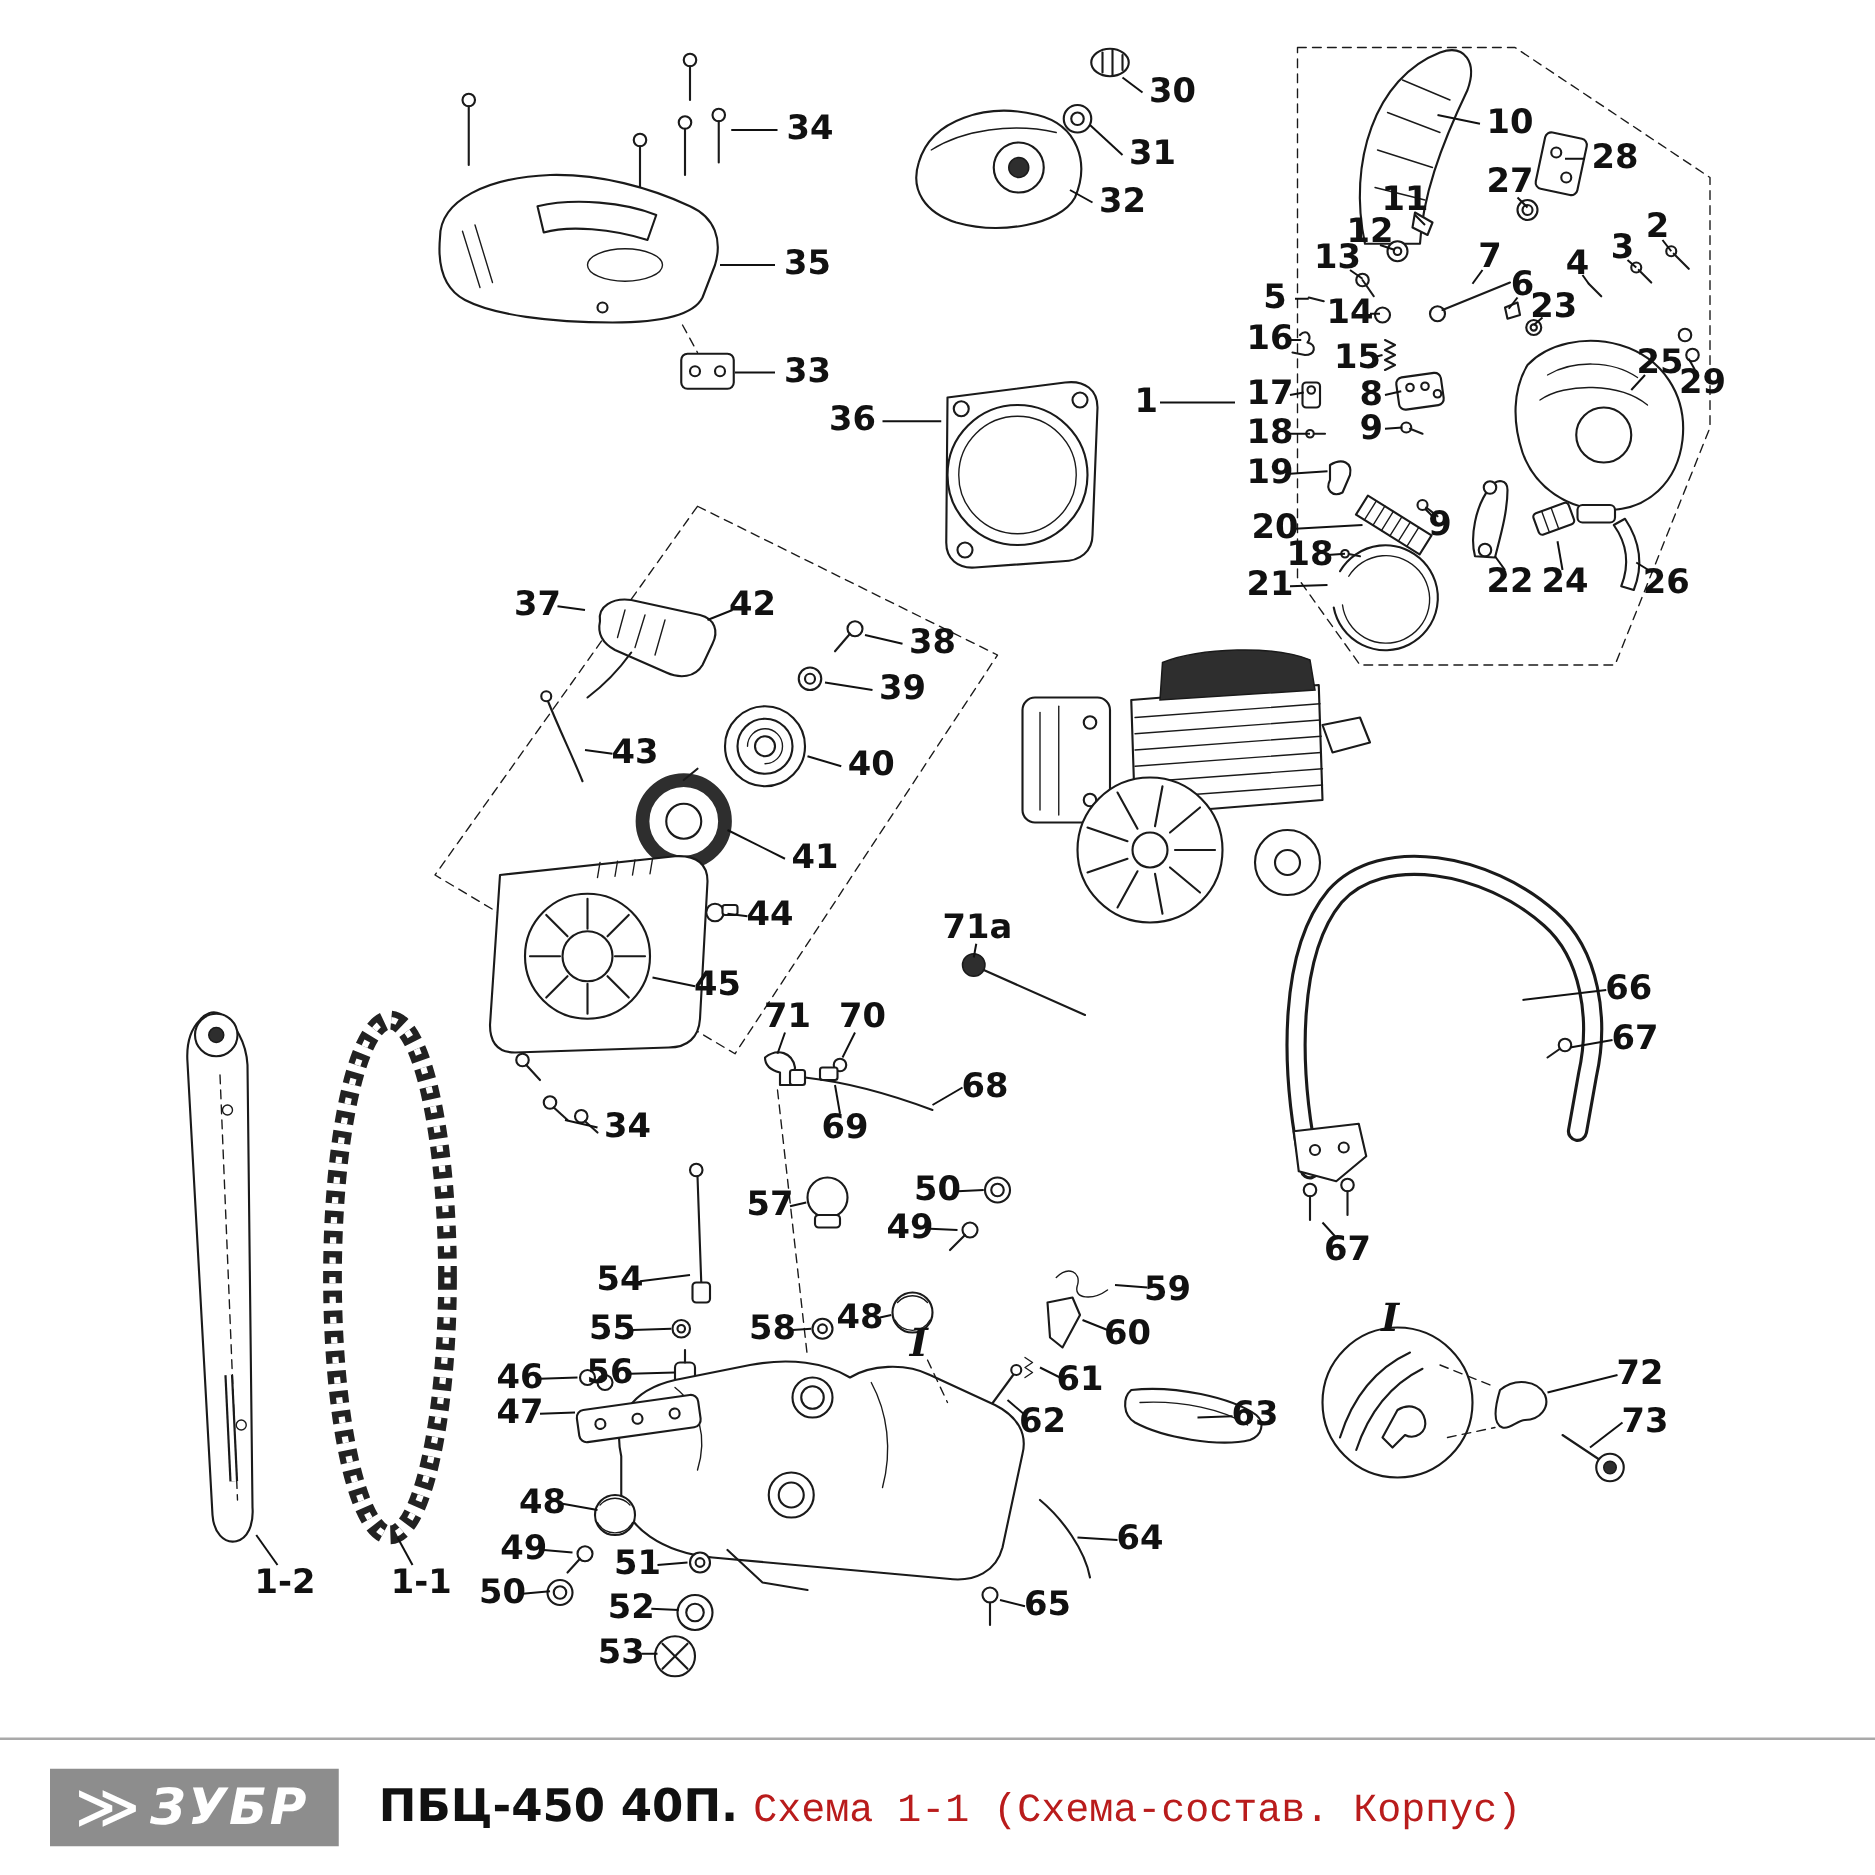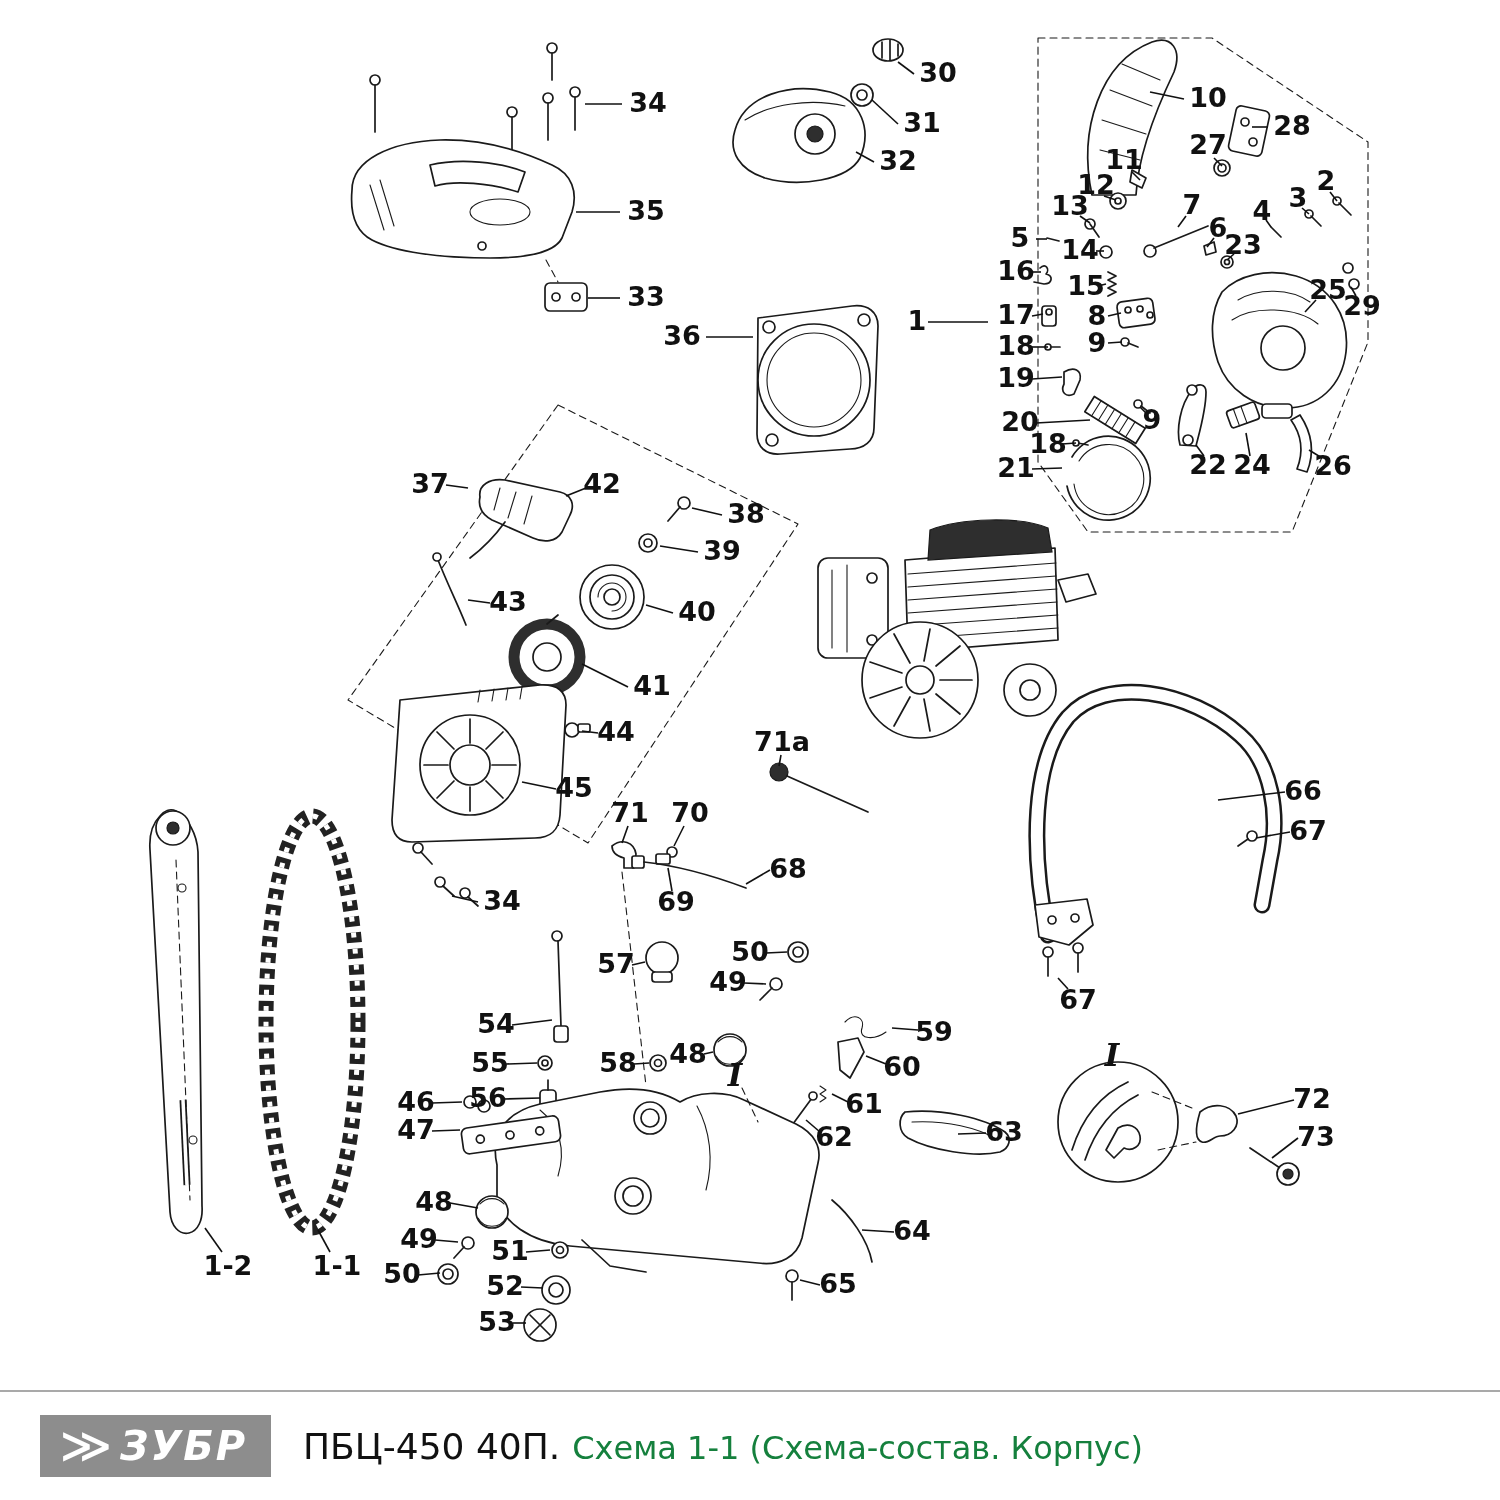--- a/index.html
+++ b/index.html
@@ -15,22 +15,22 @@
   .leader{stroke:#111;stroke-width:1.6;}
   .plabel{font:bold 27px "DejaVu Sans",sans-serif;fill:#111;text-anchor:middle;dominant-baseline:middle;}
   .ital{font:italic bold 31px "DejaVu Serif",serif;}
   
   .footer{position:absolute;left:0;right:0;bottom:0;height:110px;background:#fff;
           border-top:2px solid #a9a9a9;display:flex;align-items:center;gap:32px;padding-left:40px;box-sizing:border-box;}
   .logo-box{background:#8d8d8d;height:62px;min-width:170px;padding:0 24px;display:flex;align-items:center;gap:12px;}
   .logo-arrow{color:#fff;font-size:42px;font-weight:bold;line-height:1;transform:scaleX(1.2);}
   .logo-text{color:#fff;font-weight:bold;font-style:italic;font-size:40px;letter-spacing:2px;line-height:1;text-align:right;}
   .doc-title{display:flex;align-items:baseline;gap:12px;white-space:nowrap;}
-  .model{font-weight:normal;font-size:36px;color:#111;}
-  .subtitle{font-size:32px;color:#15803d;}
+  .model{font-weight:bold;font-size:36px;color:#111;}
+  .subtitle{font-size:32px;color:#b91c1c;font-family:Liberation Mono, monospace;}
 </style>
 </head>
 <body>
 
 <div class="canvas">
 
 <svg id="diagram" width="1500" height="1390" viewBox="0 0 1500 1390">
 
   <g>
     <circle class="fw" cx="375" cy="80" r="5"></circle>

